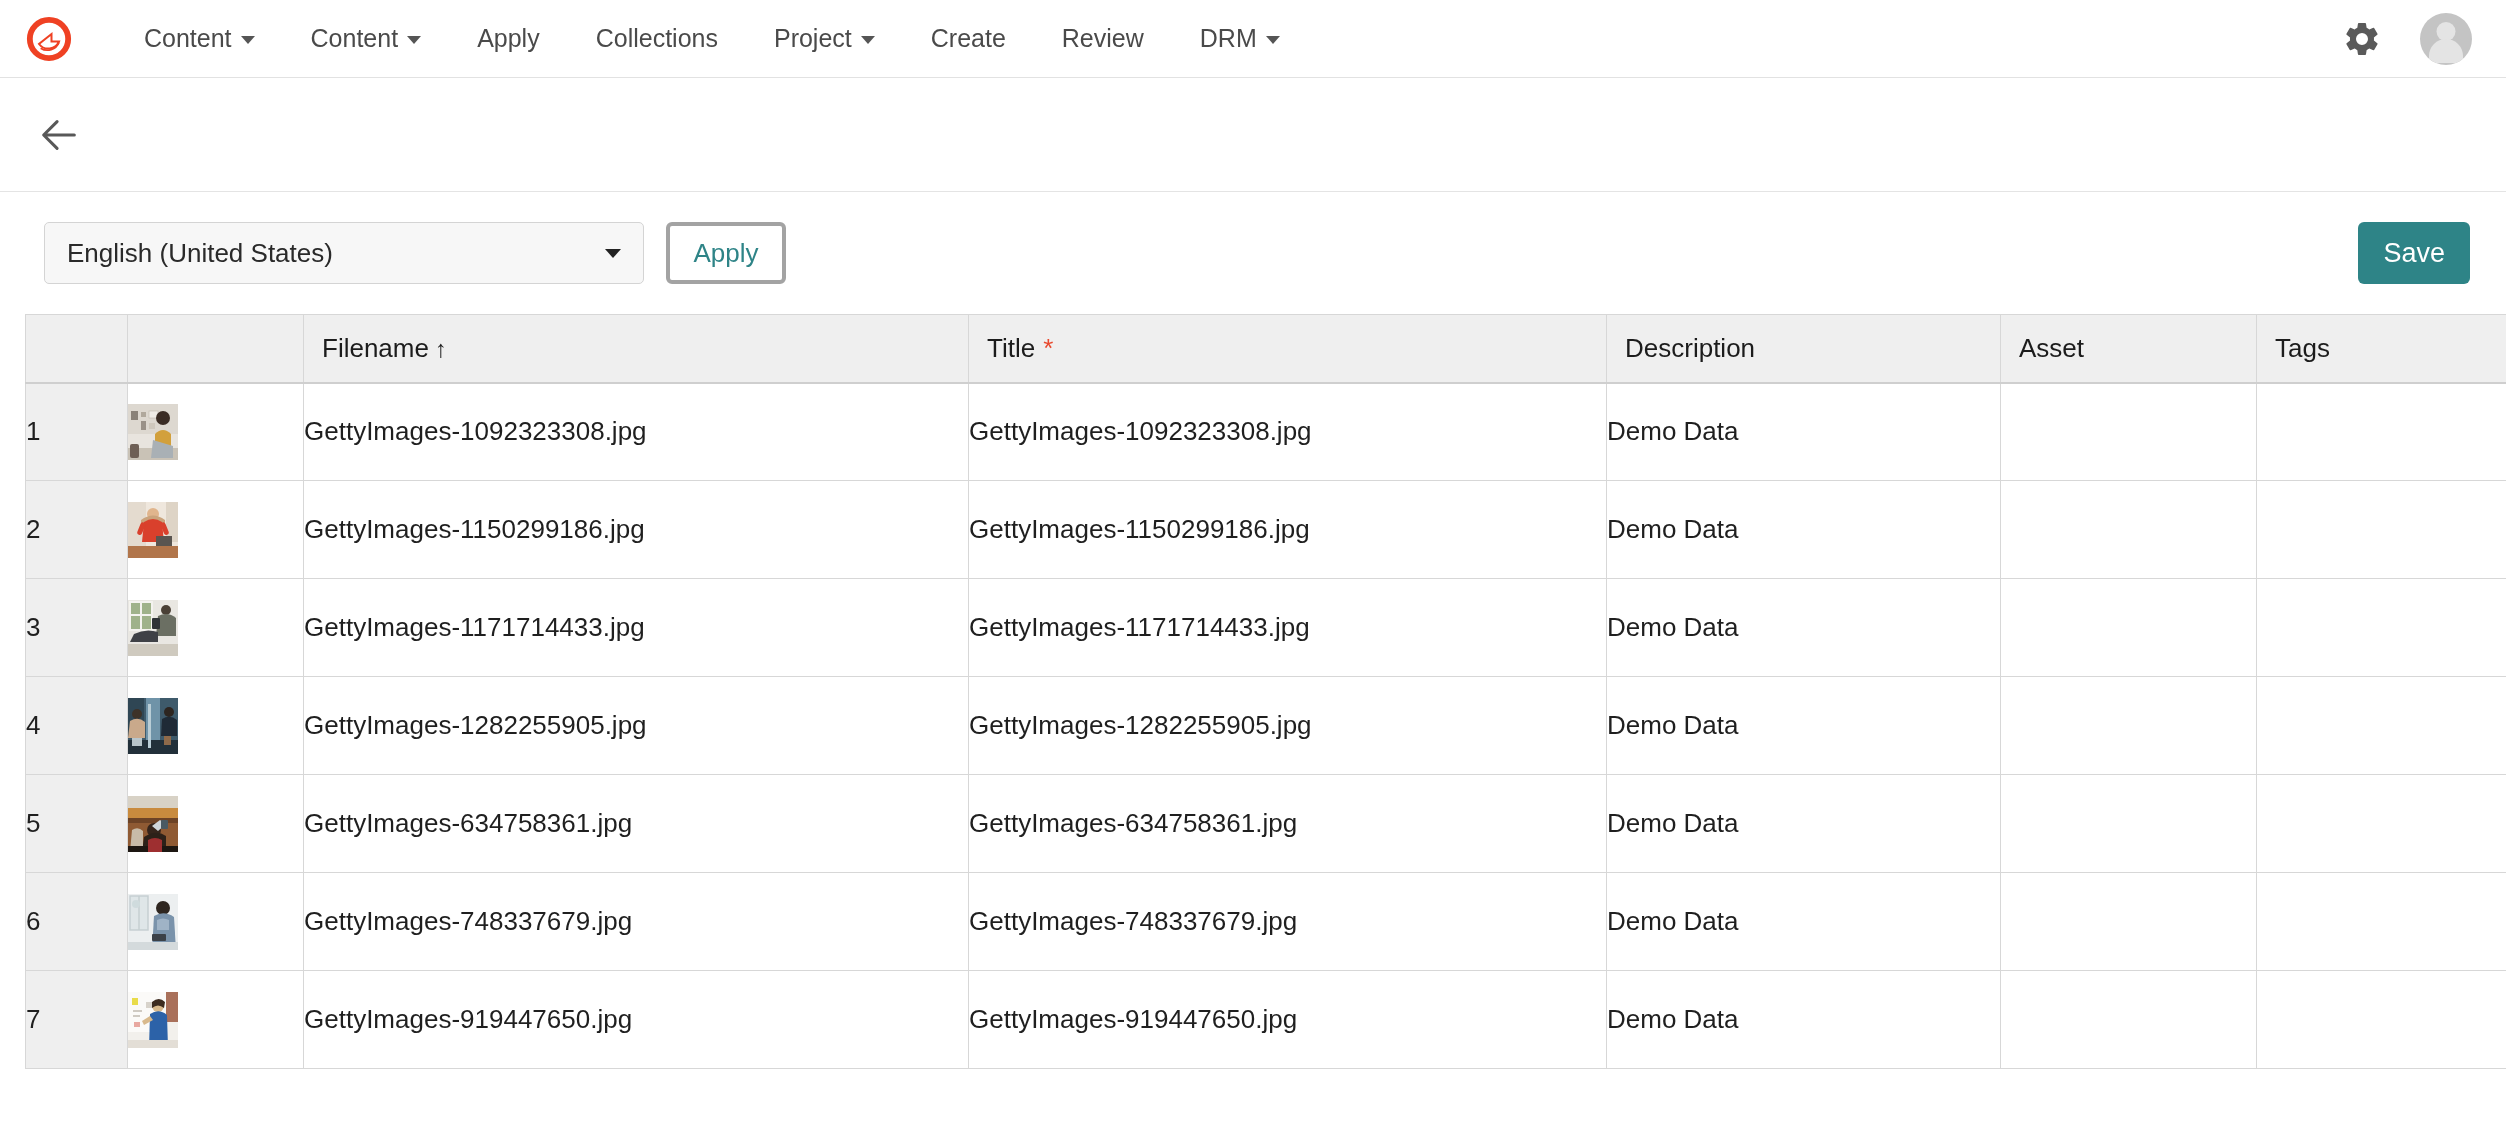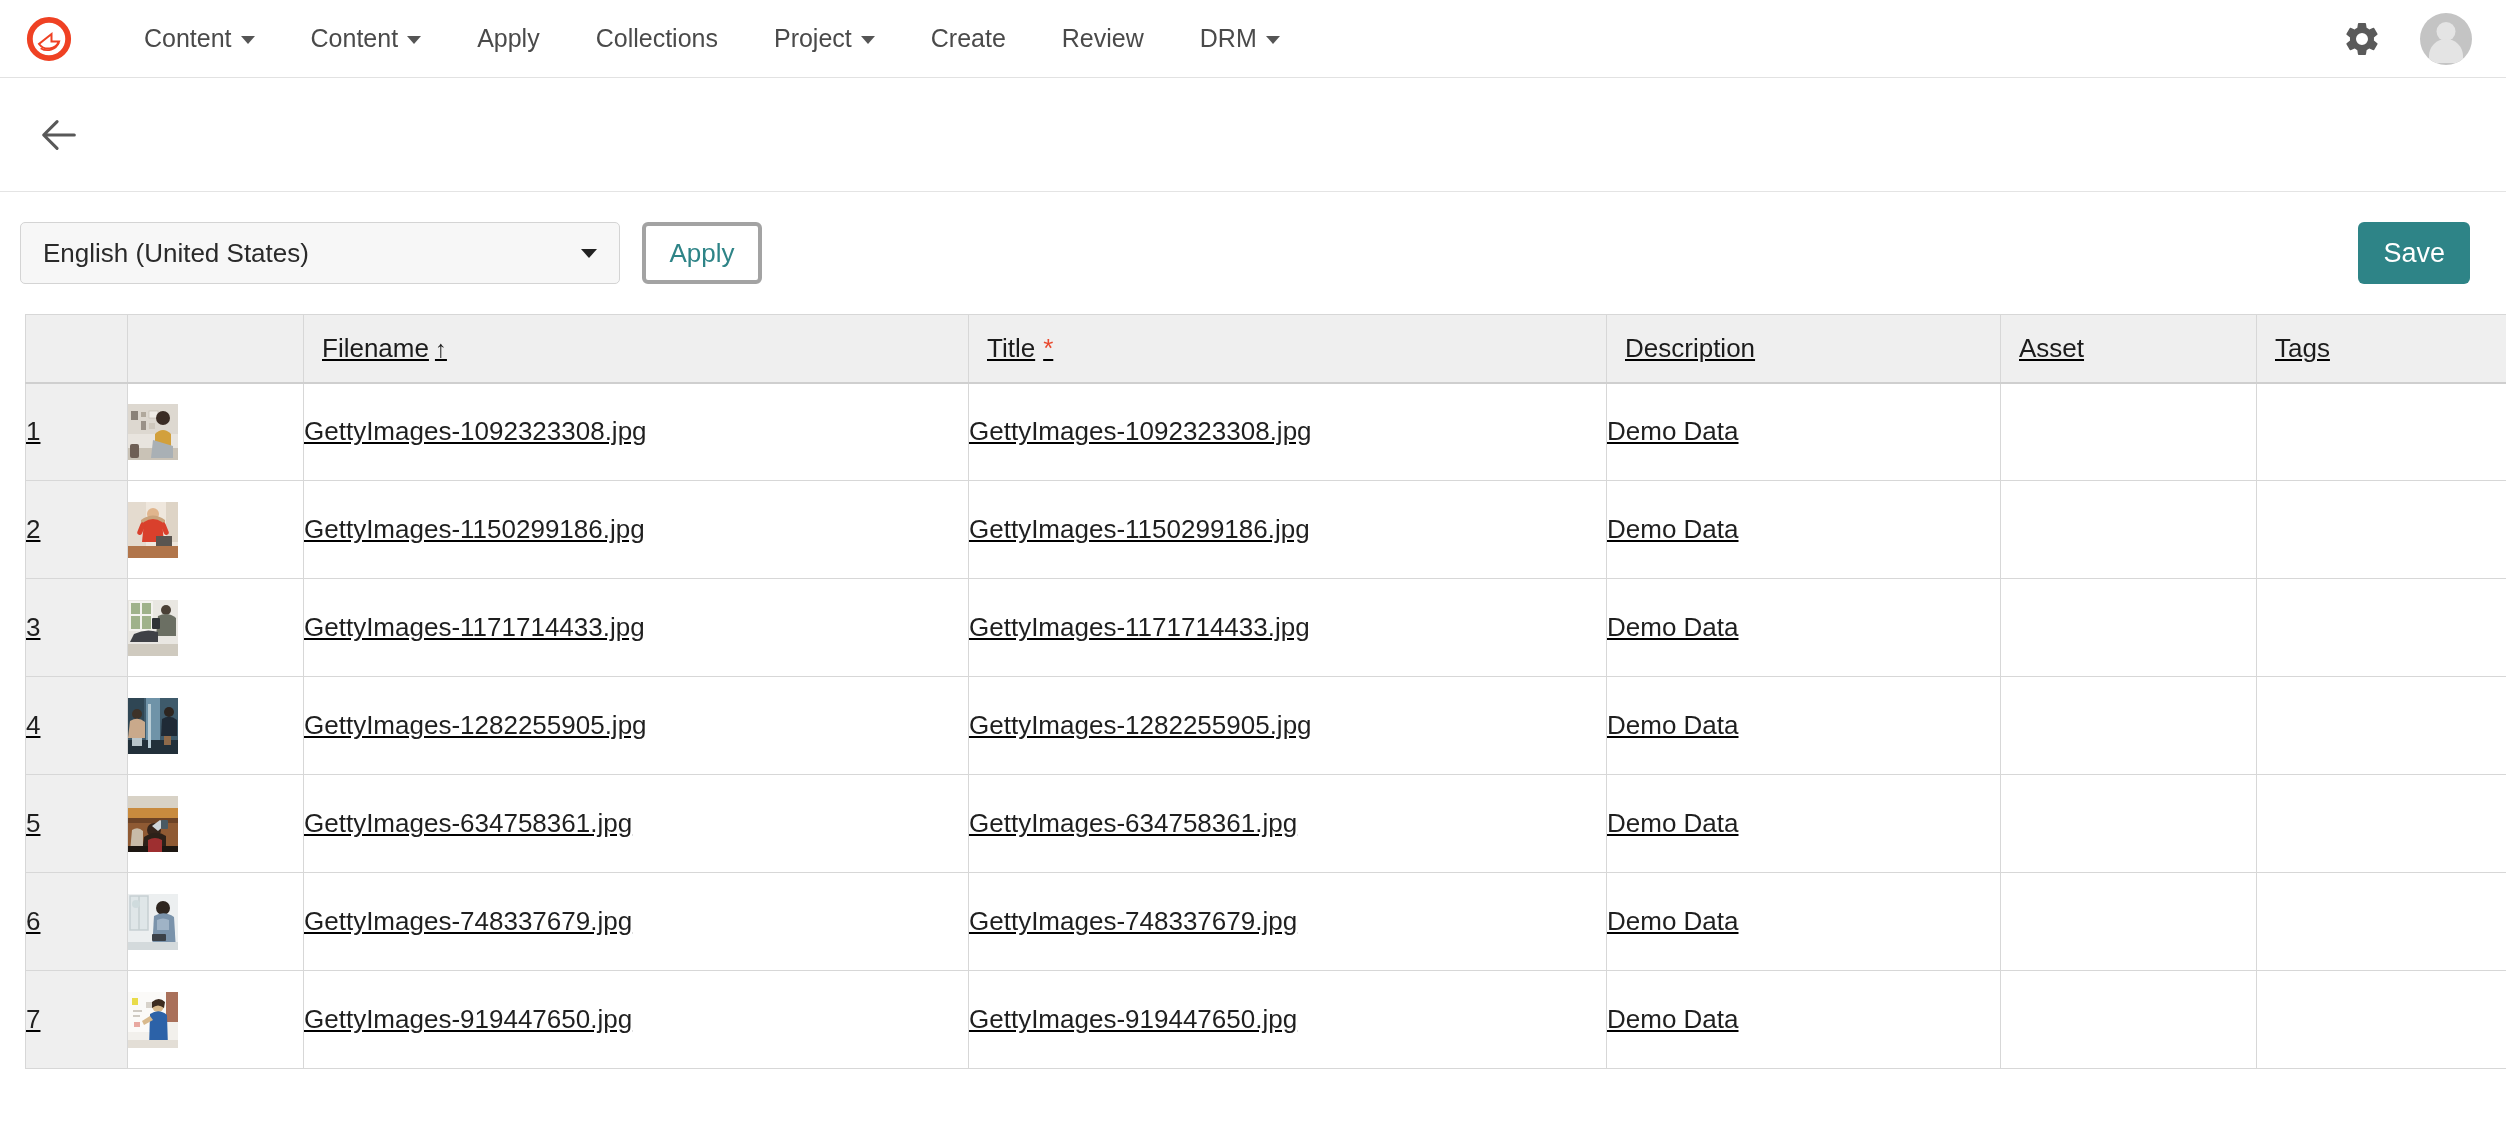--- a/index.html
+++ b/index.html
@@ -105,21 +105,21 @@
     color: #1f1f1f;
     font-weight: normal;
     letter-spacing: -0.2px;
   }
 
   
   .toolbar {
     height: 122px;
     display: flex;
     align-items: center;
-    padding: 0 36px 0 20px;
+    padding: 0 36px 0 44px;
     background: #fff;
   }
   .lang-select {
     width: 600px;
     height: 62px;
     border: 1px solid #d4d4d4;
     border-radius: 5px;
     background: #f7f7f7;
     display: flex;
     align-items: center;
@@ -165,21 +165,20 @@
     cursor: pointer;
     padding: 0 25px;
     line-height: 1;
   }
   .btn-teal + .btn-teal { margin-left: 20px; }
 
   
   .table-wrap {
     padding: 0 0 0 25px;
     overflow: hidden;
-    text-decoration: underline;
   }
   table.grid {
     border-collapse: collapse;
     table-layout: fixed;
     width: 2560px;
   }
   table.grid th, table.grid td {
     border: 1px solid #d7d7d7;
     padding: 0;
     vertical-align: middle;

